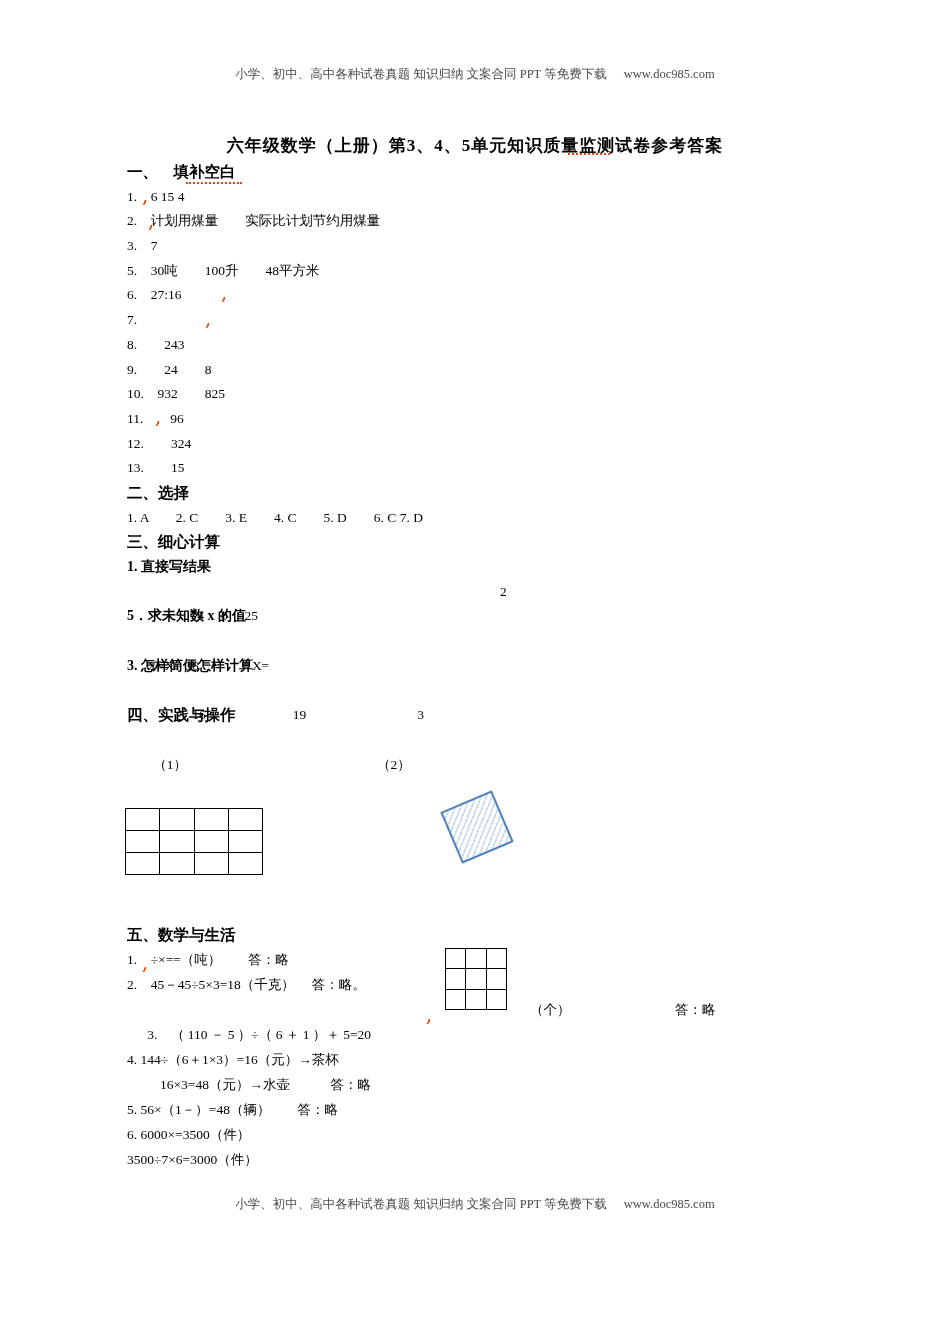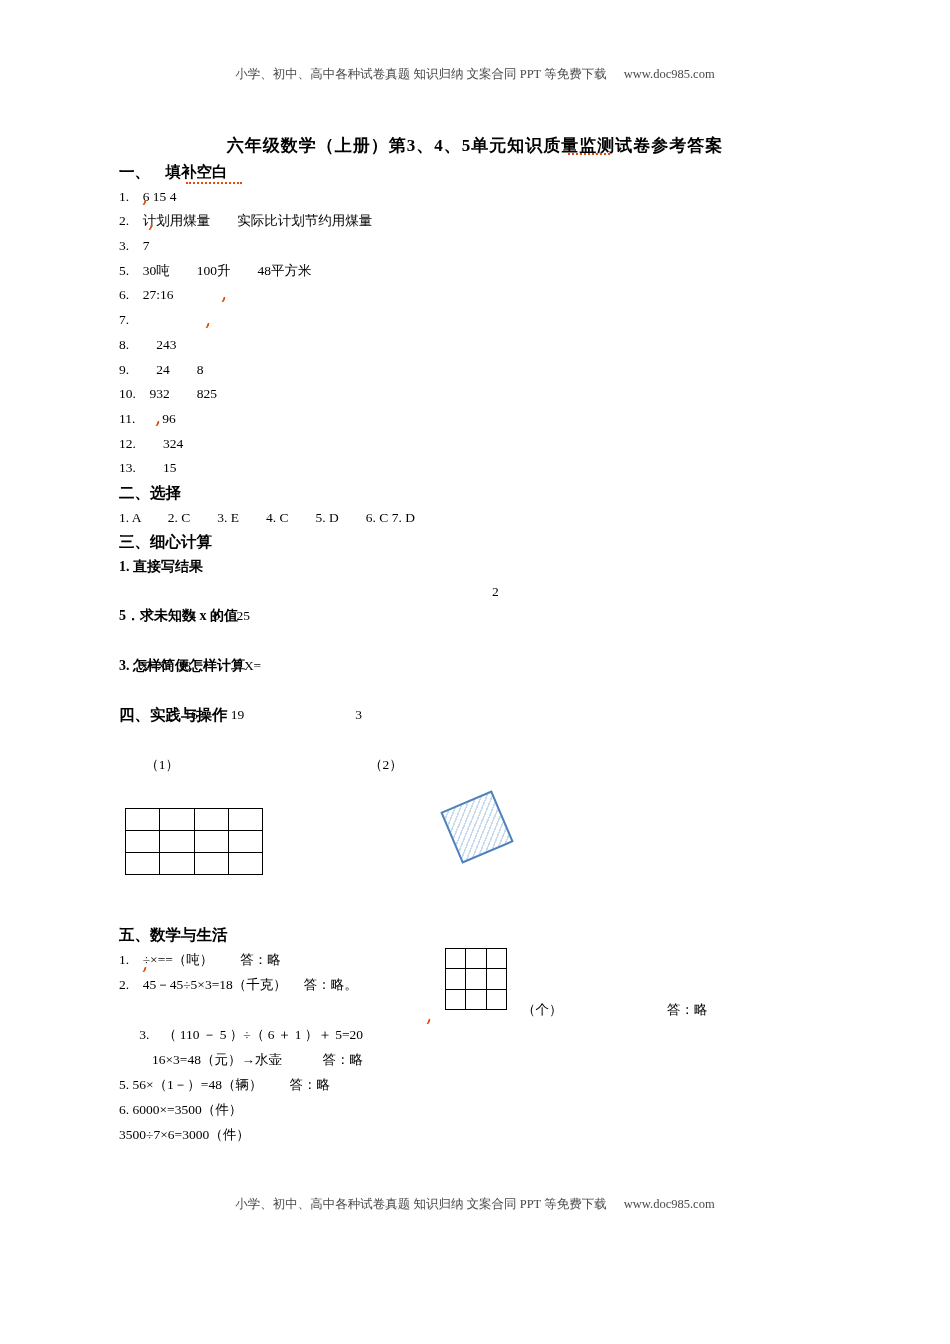--- a/index.html
+++ b/index.html
@@ -6,34 +6,34 @@
   .page {
     position:relative; width:950px; height:1344px; background:#ffffff;
     font-family:"Liberation Serif","DejaVu Serif",serif; color:#000;
     overflow:hidden;
   }
   .site-line { position:absolute; width:100%; text-align:center; font-size:12.5px; color:#4a4a4a; }
   .site-line .url { margin-left:14px; }
   .hdr { top:66px; }
   .ftr { top:1196px; }
   .title { position:absolute; top:134px; width:100%; text-align:center; font-size:17px; font-weight:bold; letter-spacing:1px; }
-  .flow { position:absolute; left:119px; top:160px; width:760px; }
+  .flow { position:absolute; left:127px; top:160px; width:760px; }
   .flow5 { top:922px; }
   .h { height:24.7px; line-height:24.7px; font-weight:bold; font-size:15.5px; white-space:pre; }
   .h.sub { font-size:14px; }
   .line { height:24.7px; line-height:24.7px; font-size:13.5px; white-space:pre; }
   .flow5 .line, .flow5 .h { height:25px; line-height:25px; }
   .spacer { height:25px; }
   .s3-numrow { position:relative; }
   .s3-left { margin-left:50px;margin-top:44px; }
   .s3-right { position:absolute; left:373px; top:0; }
   .x2 { }
   .x3 { margin-left:53px; }
   .n1 { margin-left:45px; }
-  .n2 { margin-left:33px; }
+  .n2 { margin-left:87px; }
   .n3 { margin-left:111px; }
   .lab1 { margin-left:6px; }
   .lab2 { margin-left:190px; }
   .l3row { position:relative; }
   .ge { position:absolute; left:403px; top:0; }
   .da { position:absolute; left:548px; top:0; }
   .ind { margin-left:33px; }
 
   
   .grid1 { position:absolute; left:125px; top:808px; width:137px; height:66px;
@@ -124,20 +124,21 @@
   <div class="flow flow5">
     <div class="h">五、数学与生活</div>
     <div class="line">1.　÷×==（吨）　　答：略</div>
     <div class="line">2.　45－45÷5×3=18（千克）　 答：略。</div>
     <div class="line l3row">
       <span>3.　（ 110 － 5 ）÷（ 6 ＋ 1 ）＋ 5=20</span>
       <span class="ge">（个）</span>
       <span class="da">答：略</span>
     </div>
     <div class="spacer"></div>
+    <div class="line">4. 144÷（6＋1×3）=16（元）→茶杯</div>
     <div class="line ind">16×3=48（元）→水壶　　　答：略</div>
     <div class="line">5. 56×（1－）=48（辆）　　答：略</div>
     <div class="line">6. 6000×=3500（件）</div>
     <div class="line">3500÷7×6=3000（件）</div>
   </div>
 
   <div class="grid2">
     <i></i>
       <i></i>
       <i></i>

